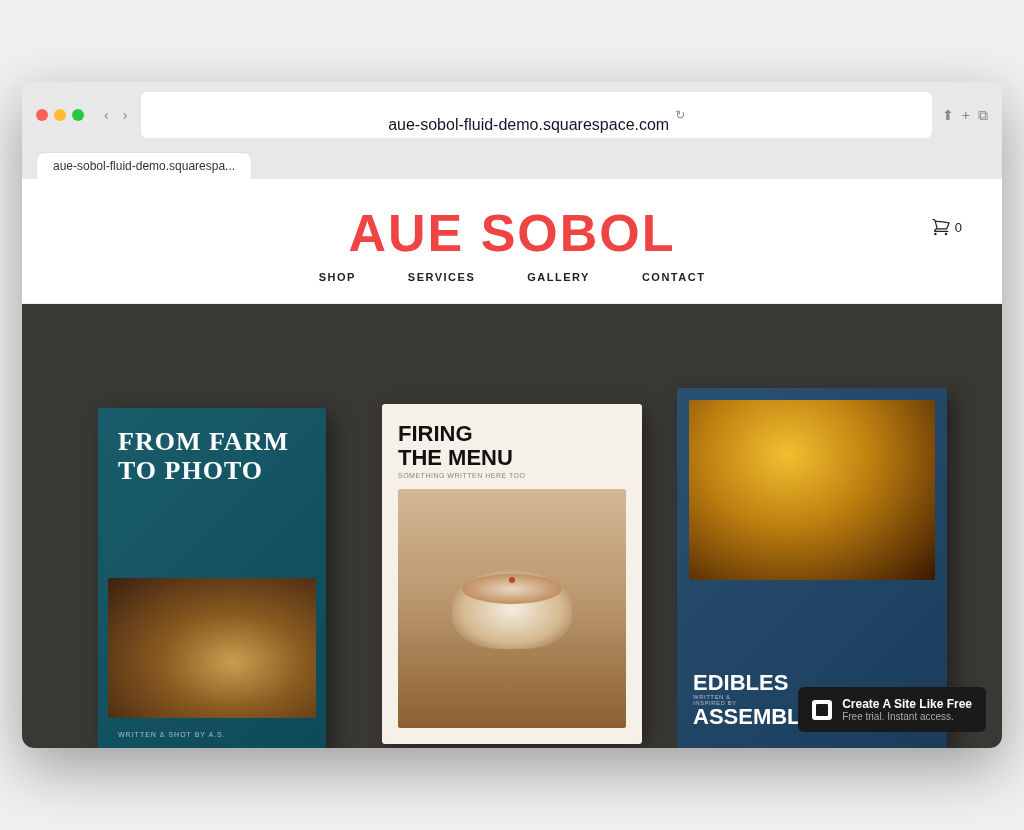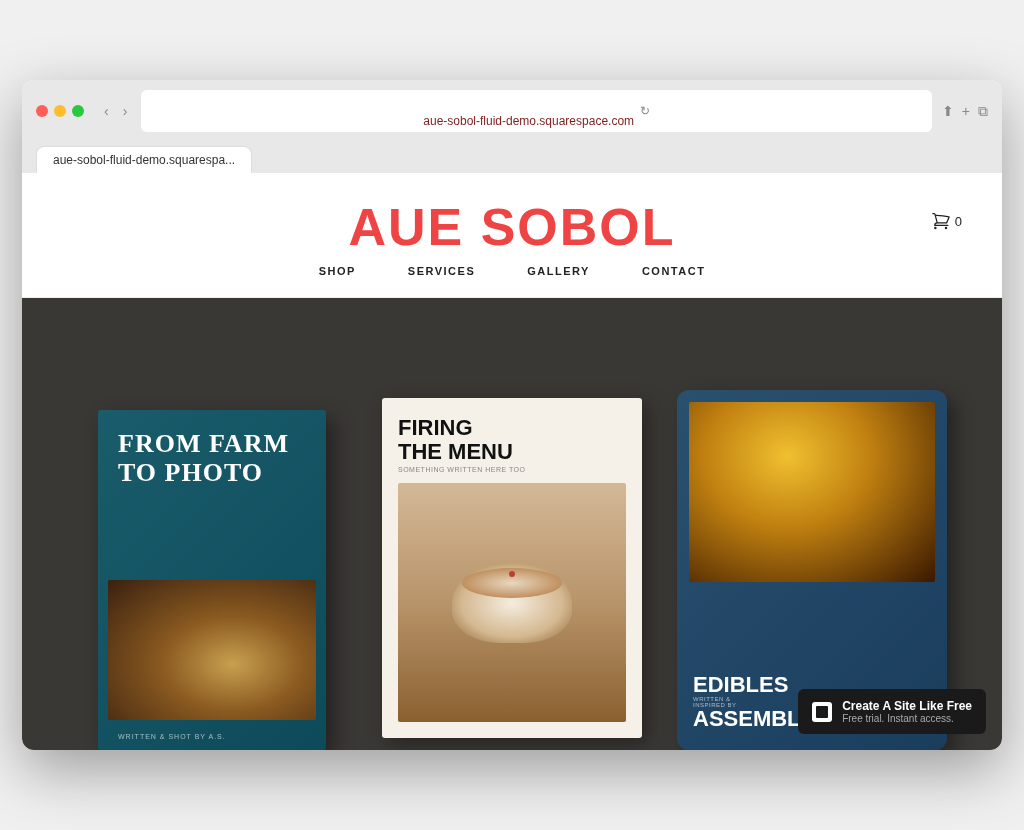--- a/index.html
+++ b/index.html
@@ -70,22 +70,22 @@
       background: #fff;
       border-radius: 6px;
       padding: 4px 10px;
       display: flex;
       align-items: center;
       justify-content: center;
       gap: 6px;
     }
 
     .address-bar-url {
-      font-size: 12px;
-      color: #7f1d1d;
+      font-size: 16px;
+      color: #0f172a;
       margin-top: 20px;
     }
 
     .address-bar-refresh {
       color: #888;
       font-size: 12px;
     }
 
     .browser-actions {
       display: flex;
@@ -262,21 +262,21 @@
       text-transform: uppercase;
       letter-spacing: 1px;
     }
 
     
     .book2-container {
       flex: 1;
       display: flex;
       align-items: flex-end;
       justify-content: center;
-      padding-bottom: 12px;
+      padding-bottom: 4px;
       margin-top: 60px;
     }
 
     .book2 {
       width: 260px;
       height: 340px;
       background: #f5f0e8;
       border-radius: 3px;
       display: flex;
       flex-direction: column;
@@ -350,21 +350,21 @@
       display: flex;
       align-items: flex-start;
       justify-content: center;
       margin-top: 0;
     }
 
     .book3 {
       width: 270px;
       height: 360px;
       background: linear-gradient(135deg, #2a5070 0%, #1a3d5c 100%);
-      border-radius: 12px;
+      border-radius: 3px;
       display: flex;
       flex-direction: column;
       padding: 12px;
       color: white;
       position: relative;
       box-shadow: 8px 8px 20px rgba(0,0,0,0.4);
     }
 
     .book3-img-area {
       width: 100%;

